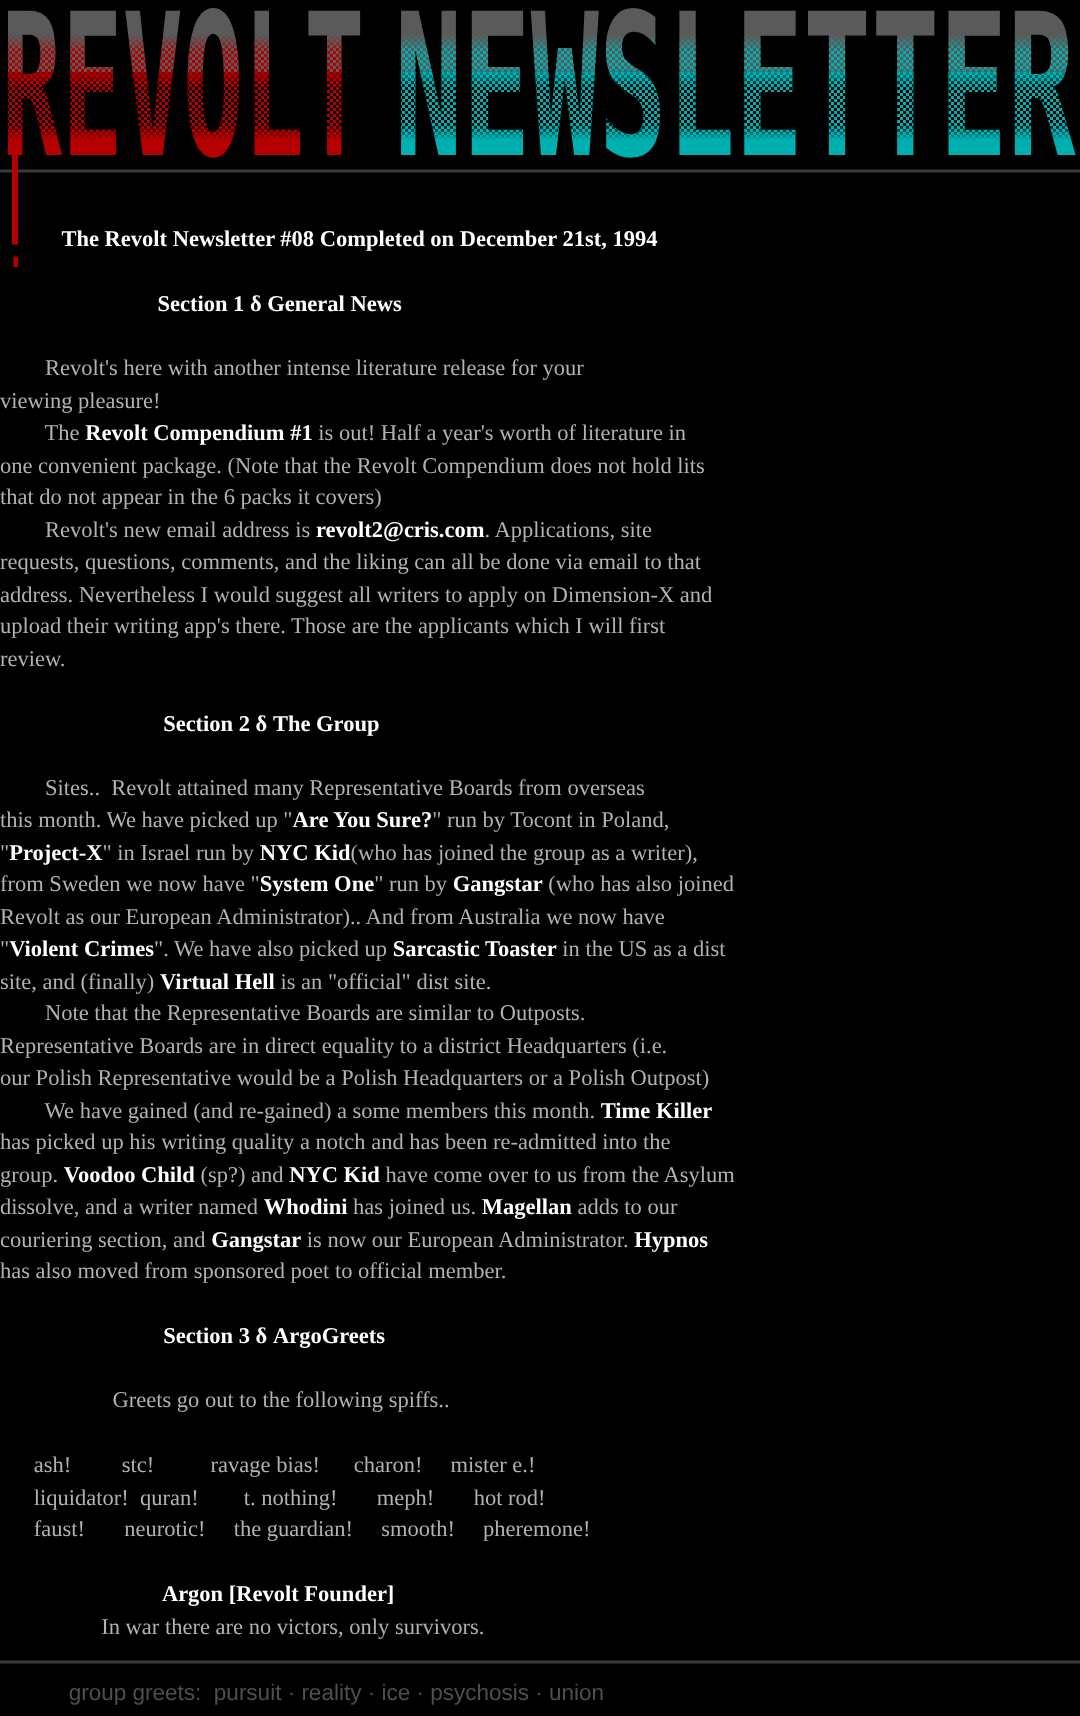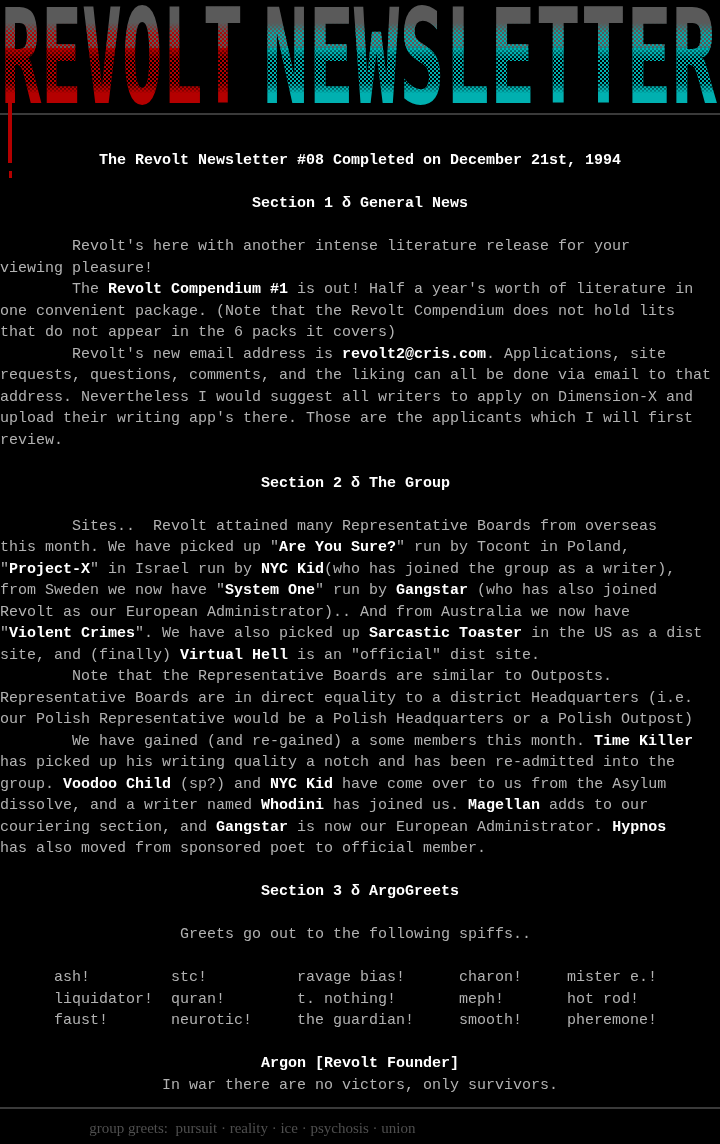--- a/index.html
+++ b/index.html
@@ -11,30 +11,30 @@
   .banner svg{display:block;}
   .art{font-family:"DejaVu Sans Mono",monospace;font-weight:bold;font-size:132px;}
   .hr{position:absolute;left:0;width:720px;height:2px;background:#3a3a3a;}
   .hr-top{top:113px;}
   .hr-bottom{top:1107px;}
   .artifact{position:absolute;background:#b40000;}
   .artifact-bar{left:8px;top:95px;width:4px;height:68px;}
   .artifact-dot{left:9px;top:171px;width:3px;height:7px;}
   pre.doc{
     position:absolute;top:150px;left:0;margin:0;
-    font-family:Liberation Mono, monospace;
+    font-family:Liberation Serif, serif;
     font-size:15px;line-height:21.5px;
     color:#b2b2b2;white-space:pre;
   }
   pre.doc .b{color:#ffffff;font-weight:bold;}
   pre.footer{
     position:absolute;top:1118px;left:0;margin:0;
-    font-family:Liberation Serif, serif;
+    font-family:Liberation Sans, sans-serif;
     font-size:15px;line-height:21.5px;
-    color:#4f4f4f;white-space:pre;padding-left:48px;
+    color:#4f4f4f;white-space:pre;
   }
 </style>
 </head>
 <body>
 
 <div class="banner">
   <svg width="720" height="114" xmlns="http://www.w3.org/2000/svg">
     <defs>
       <linearGradient id="bandsL" x1="0" y1="0" x2="0" y2="114" gradientUnits="userSpaceOnUse">
         <stop offset="0" stop-color="#5a5a5a"></stop>

